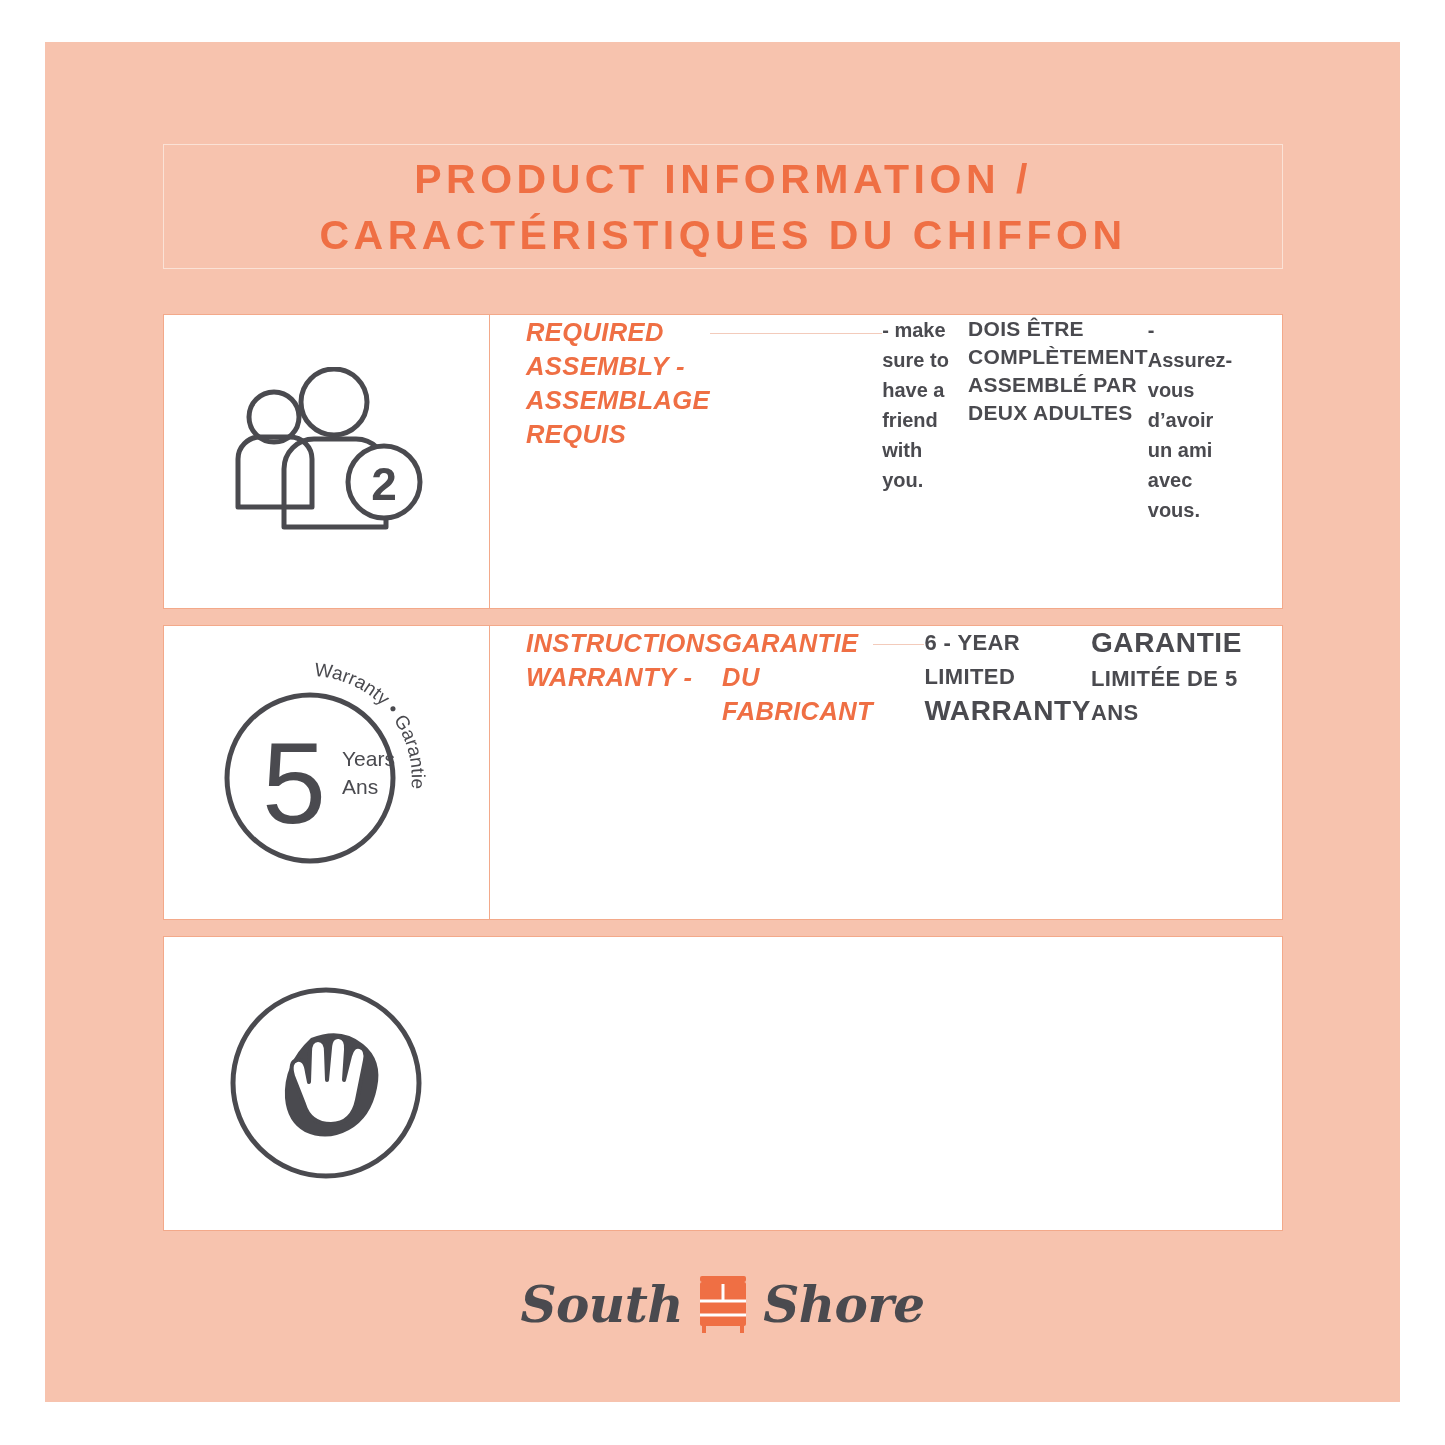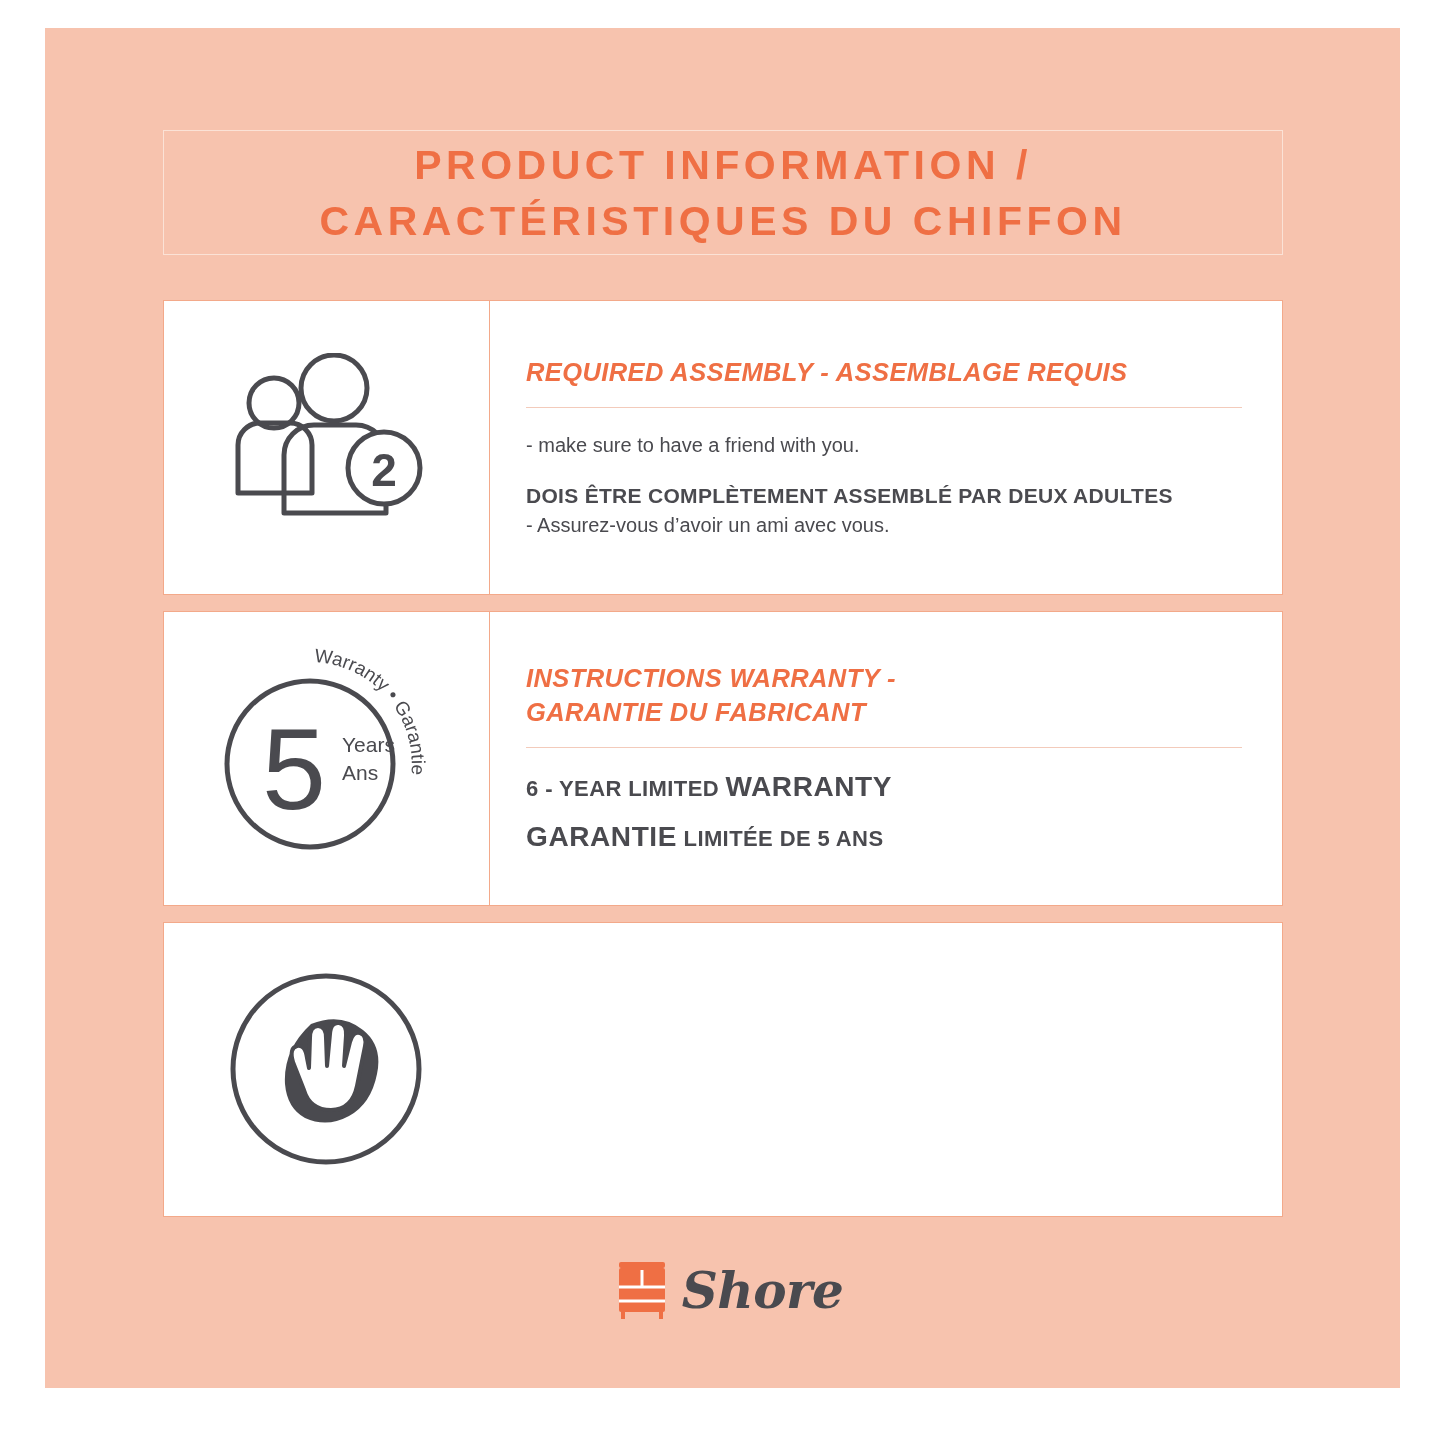--- a/index.html
+++ b/index.html
@@ -9,21 +9,21 @@
   body {
     width: 1445px;
     height: 1445px;
     background: #ffffff;
     font-family: "Liberation Sans", sans-serif;
     overflow: hidden;
   }
   .page {
     position: absolute;
     left: 45px;
-    top: 28px;
+    top: 42px;
     width: 1355px;
     height: 1360px;
     background: #f7c3ae;
   }
   
   .title-box {
     position: absolute;
     left: 118px;
     top: 102px;
     width: 1120px;
@@ -65,21 +65,21 @@
     display: flex;
     align-items: center;
     justify-content: center;
   }
   .text-cell {
     flex: 1;
     border-left: 1px solid #f3a98a;
     padding: 0 40px 0 36px;
     align-self: stretch;
     display: flex;
-    flex-direction: column;
+    flex-direction: row;
     justify-content: center;
   }
   .heading {
     color: #ef6f44;
     font-weight: bold;
     font-style: italic;
     font-size: 25.5px;
     letter-spacing: 0.4px;
     line-height: 34px;
   }
@@ -90,21 +90,21 @@
   }
   .body-strong {
     color: #4a4a4f;
     font-weight: bold;
     font-size: 21px;
     letter-spacing: 0.3px;
     line-height: 28px;
   }
   .body-light {
     color: #4a4a4f;
-    font-weight: normal;
+    font-weight: bold;
     font-size: 20px;
     line-height: 30px;
   }
   .gap { height: 22px; }
   .gap-sm { height: 14px; }
 
   
   .warr-row {
     color: #4a4a4f;
     font-size: 22px;
@@ -207,20 +207,21 @@
     <div class="icon-cell">
       <svg width="215" height="215" viewBox="0 0 215 215" fill="none">
         <circle cx="107" cy="107" r="93" stroke="#4a4a4f" stroke-width="5" fill="none"></circle>
         <path d="M92 62 q30 -12 52 6 q20 16 14 44 q-6 30 -28 42 q-22 12 -44 2 q-18 -10 -20 -34 q-2 -34 26 -60 z" fill="#4a4a4f"></path>
         <path d="M74 100 q-4 -14 4 -16 q8 -2 10 12 l2 10 l1 -30 q0 -12 8 -12 q8 0 8 12 l1 28 l3 -32 q1 -12 9 -11 q8 1 7 13 l-2 30 l6 -24 q3 -11 10 -9 q7 2 5 13 l-8 40 q-5 24 -26 24 q-21 0 -27 -20 z" fill="#ffffff" stroke="#4a4a4f" stroke-width="4" stroke-linejoin="round"></path>
       </svg>
     </div>
   </div>
 
   <div class="logo">
+    <span class="logo-word">South</span>
     <span class="logo-mark">
       <svg width="56" height="60" viewBox="0 0 56 60">
         <rect x="5" y="8" width="46" height="44" rx="2" fill="#ef6f44"></rect>
         <rect x="5" y="2" width="46" height="6" rx="2" fill="#ef6f44"></rect>
         <line x1="28" y1="10" x2="28" y2="26" stroke="#ffffff" stroke-width="3"></line>
         <line x1="5" y1="27" x2="51" y2="27" stroke="#ffffff" stroke-width="3"></line>
         <line x1="5" y1="41" x2="51" y2="41" stroke="#ffffff" stroke-width="3"></line>
         <line x1="9" y1="52" x2="9" y2="59" stroke="#ef6f44" stroke-width="4"></line>
         <line x1="47" y1="52" x2="47" y2="59" stroke="#ef6f44" stroke-width="4"></line>
       </svg>

